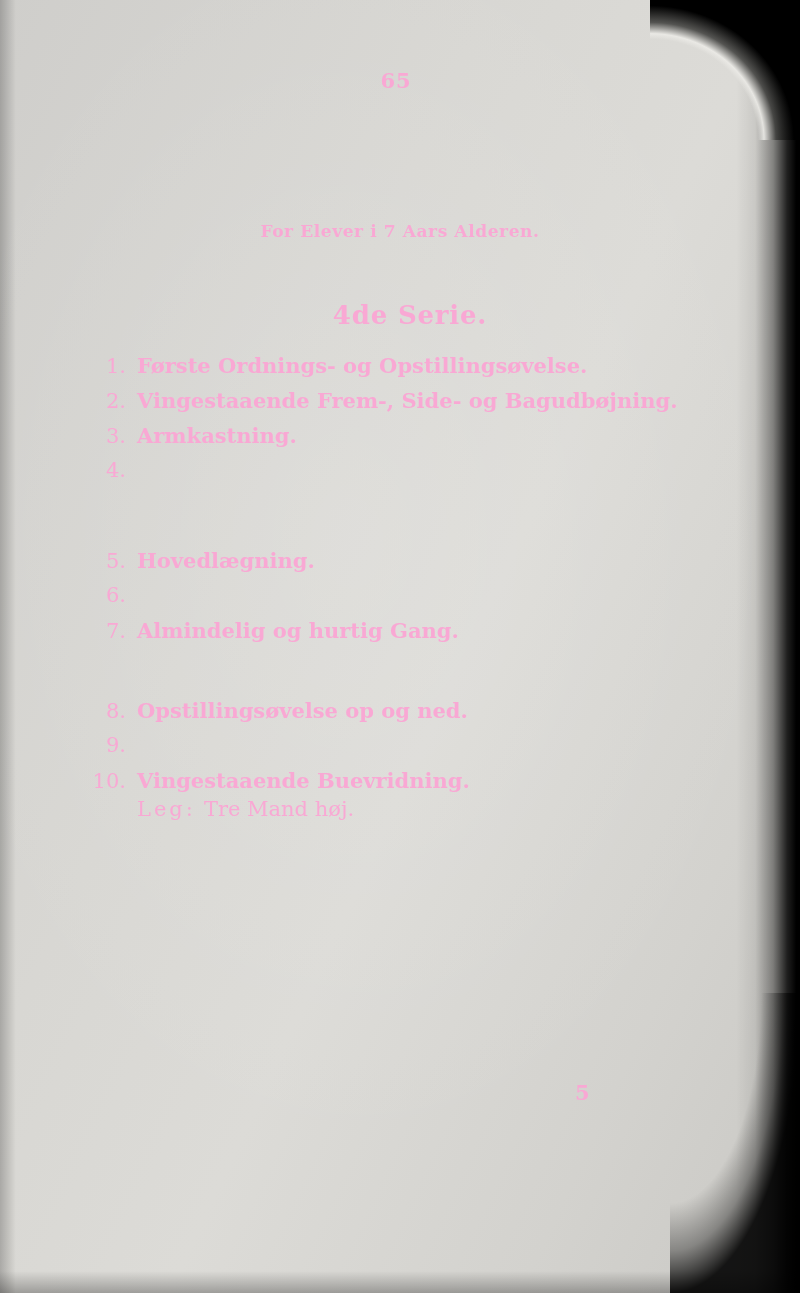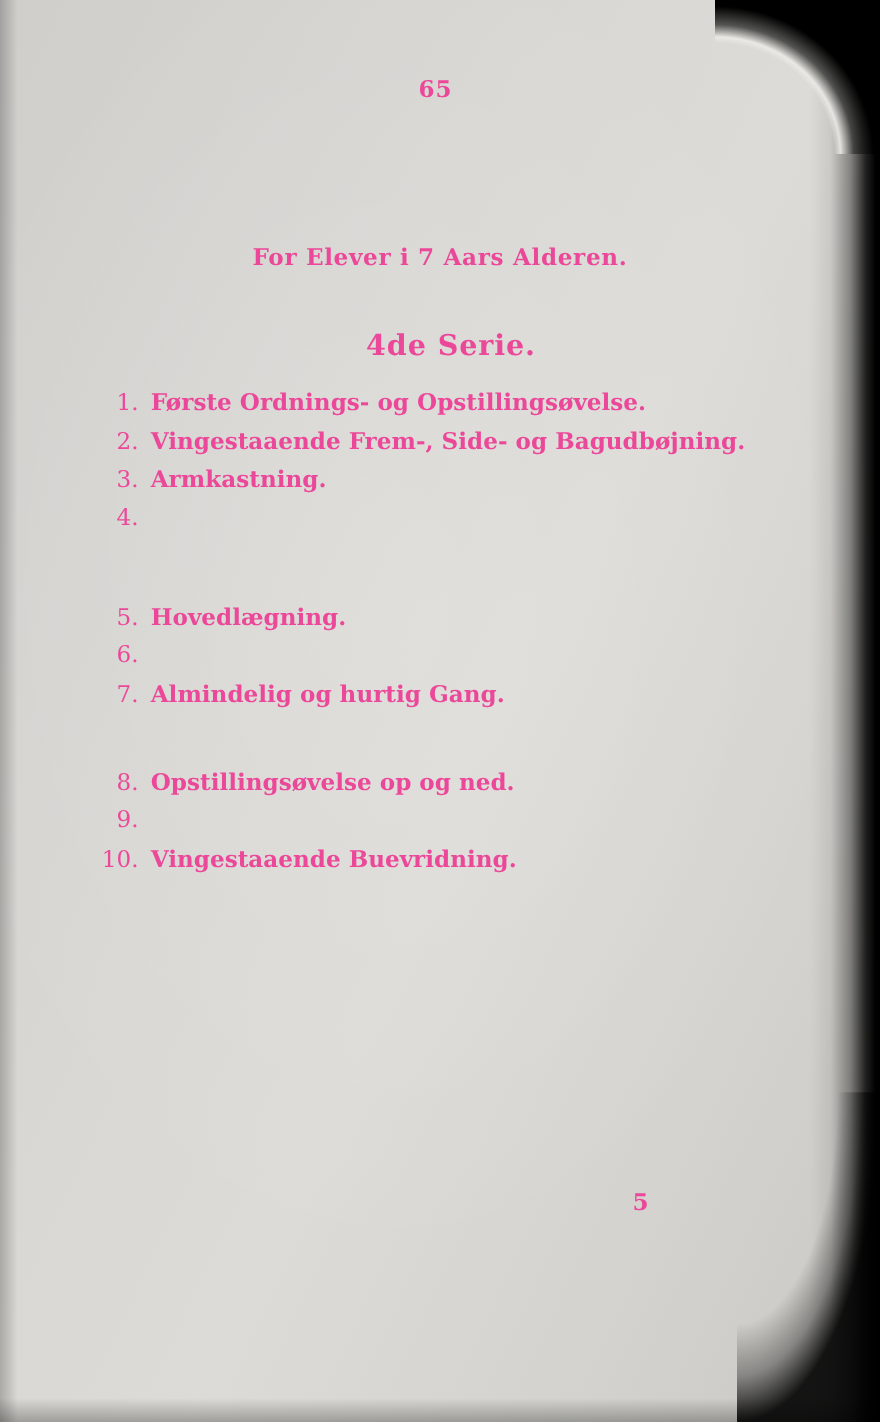--- a/index.html
+++ b/index.html
@@ -58,38 +58,38 @@
   .corner-br {
     position: absolute; bottom: 0; right: 0; width: 130px; height: 300px;
     background: radial-gradient(ellipse 130px 300px at 0% 0%,
       rgba(0,0,0,0) 70%,
       rgba(0,0,0,0.35) 86%,
       rgba(0,0,0,0.9) 100%);
   }
   .content {
     position: absolute;
     inset: 0;
-    color: #ec4899;
+    color: #f9a8d4;
     border-radius: 24px;
   }
   .pagenum-top {
     position: absolute;
     top: 68px; left: 0;
     width: 792px;
     text-align: center;
     font-size: 21px;
     letter-spacing: 1px;
     font-weight: 600;
   }
   .heading {
     position: absolute;
     top: 221px; left: 0;
     width: 800px;
     text-align: center;
-    font-size: 21px;
+    font-size: 17px;
     font-weight: 700;
     letter-spacing: 0.6px;
   }
   .series-title {
     position: absolute;
     top: 300px; left: 10px;
     width: 800px;
     text-align: center;
     font-size: 26px;
     font-weight: 700;
@@ -195,17 +195,20 @@
       </div>
       <div class="item">
         <span class="num">9.</span>
       </div>
       <div class="item">
         <span class="num">10.</span>
         <span class="txt">Vingestaaende Buevridning.</span>
       </div>
     </div>
 
+    <div class="leg-line">
+      <span class="leg-label">Leg:</span><span>Tre Mand høj.</span>
+    </div>
 
     <div class="pagenum-bottom">5</div>
 
   </div>
 </div>
 
 </body></html>

